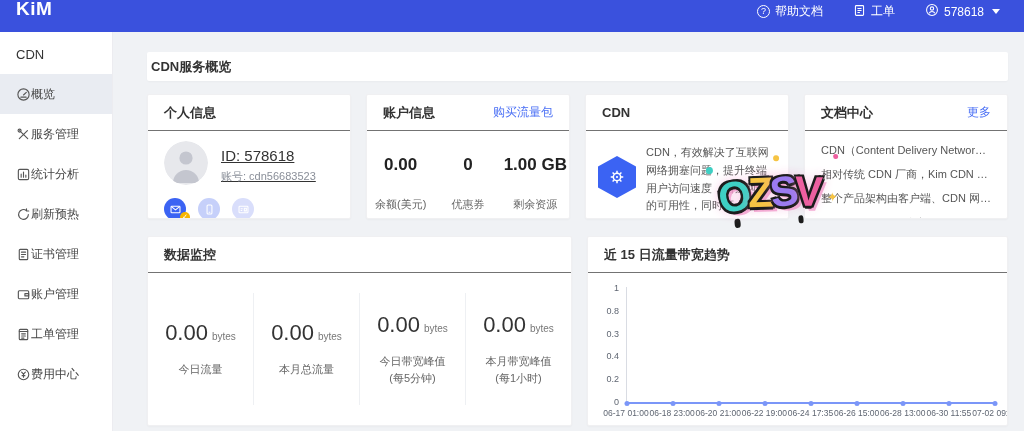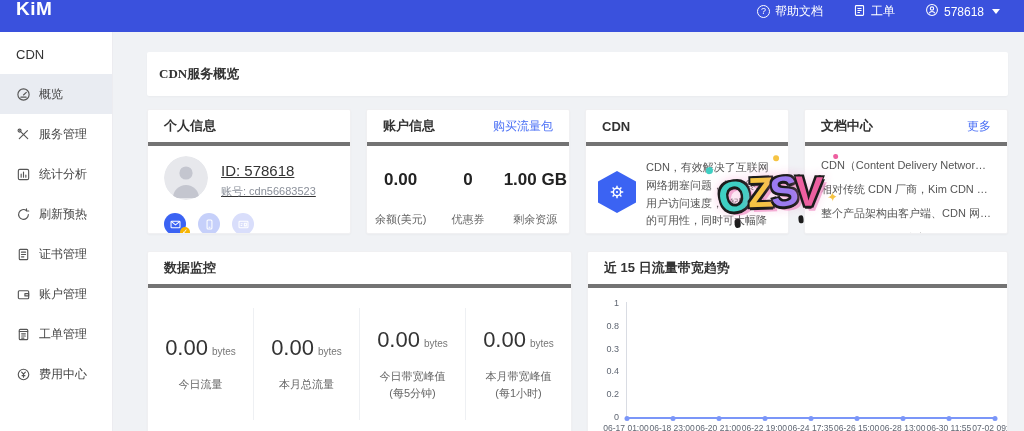--- a/index.html
+++ b/index.html
@@ -11,33 +11,33 @@
   .logo { color:#fff; font-size:19px; font-weight:800; letter-spacing:.5px; text-decoration:none; cursor:pointer; }
   .topnav { display:flex; align-items:center; gap:30px; }
   .topnav-item { display:flex; align-items:center; gap:5px; color:#fff; font-size:12px; cursor:pointer; }
   .ic-help { width:13px; height:13px; border:1px solid #fff; border-radius:50%; font-size:9px; line-height:11px; text-align:center; }
   .chevron { width:0; height:0; border-left:4px solid transparent; border-right:4px solid transparent; border-top:5px solid #fff; margin-left:3px; }
 
   
   .layout { display:flex; height:399px; }
   .sidebar { width:113px; background:#fff; border-right:1px solid #ececf0; flex:none; }
   .sidebar-title { font-size:13px; color:#333; padding:15px 0 12px 16px; }
-  .side-item { height:40px; display:flex; align-items:center; gap:8px; padding-left:16px; font-size:12px; color:#444; cursor:pointer; }
+  .side-item { height:40px; display:flex; align-items:center; gap:0; padding-left:16px; font-size:12px; color:#444; cursor:pointer; }
   .side-item.active { background:#e9ecf2; }
   .sicon { width:15px; height:15px; display:inline-flex; }
   .sicon svg { width:15px; height:15px; stroke:#555; fill:none; stroke-width:1.2; stroke-linecap:round; stroke-linejoin:round; }
 
   .content { flex:1; padding:20px 16px 0 34px; overflow:hidden; }
-  .page-title-bar { height:44px; background:#fff; border-radius:2px; display:flex; align-items:center; padding-left:12px; font-size:13px; font-weight:bold; color:#333; box-shadow:0 1px 2px rgba(0,0,0,.03); margin-bottom:13px;font-family:Liberation Serif, serif; }
+  .page-title-bar { height:29px; background:#fff; border-radius:2px; display:flex; align-items:center; padding-left:4px; font-size:13px; font-weight:bold; color:#333; box-shadow:0 1px 2px rgba(0,0,0,.03); margin-bottom:13px; }
 
   .row { display:flex; gap:15px; }
   .row1 { height:125px; margin-bottom:17px; }
   .row2 { height:190px; }
   .card { background:#fff; border-radius:2px; box-shadow:0 1px 2px rgba(0,0,0,.03); border:1px solid #f0f0f2; flex:1; overflow:hidden; display:flex; flex-direction:column; }
-  .card-hd { height:36px; flex:none; display:flex; align-items:center; justify-content:space-between; padding:0 16px; border-bottom:4px solid #737373; }
+  .card-hd { height:36px; flex:none; display:flex; align-items:center; justify-content:space-between; padding:0 16px; border-bottom:1px solid #737373; }
   .card-title { font-size:13px; font-weight:bold; color:#333; }
   .card-link { font-size:12px; color:#4a6ff5; text-decoration:none; cursor:pointer; }
 
   
   .p-body { padding:10px 16px 0;text-decoration:underline; }
   .p-row { display:flex; align-items:center; gap:13px; }
   .p-id { font-size:15px; color:#333; }
   .p-acc { font-size:11px; color:#8a8f99; margin-top:5px; }
   .v-icons { display:flex; gap:12px; margin-top:9px; }
   .v-circle { width:22px; height:22px; border-radius:50%; display:flex; align-items:center; justify-content:center; position:relative; cursor:pointer; }

